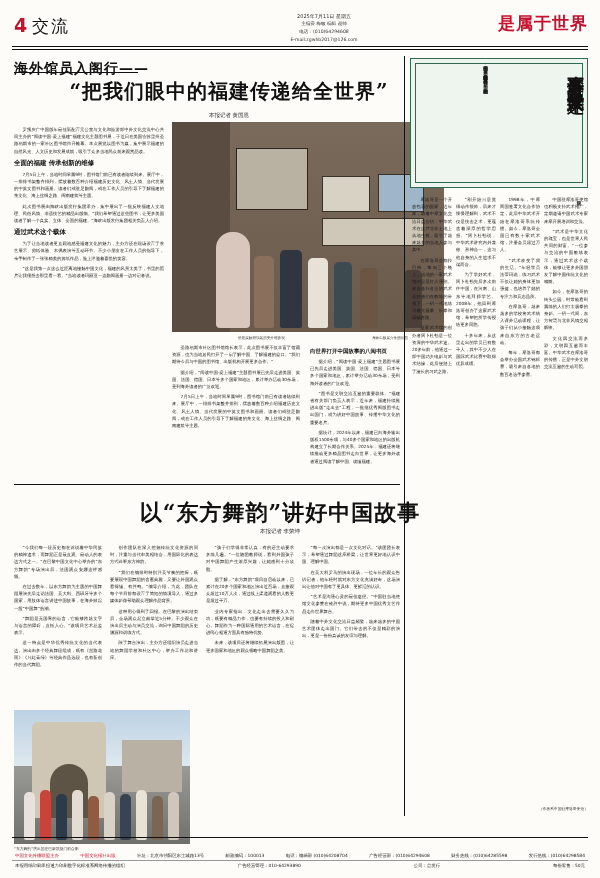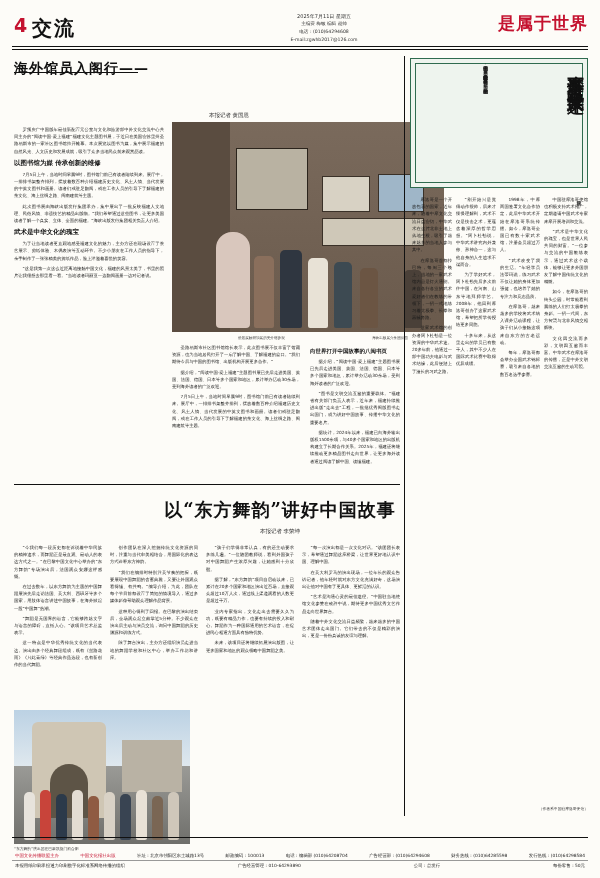--- a/index.html
+++ b/index.html
@@ -4,21 +4,21 @@
 <style>
   html,body{margin:0;padding:0;background:#c9c9c9;}
   body{font-family:"Liberation Sans","DejaVu Sans",sans-serif;}
   .page{
     width:600px;height:878px;background:#fdfcf8;position:relative;overflow:hidden;
     box-sizing:border-box;
   }
   
   .masthead{position:absolute;left:0;top:0;width:600px;height:48px;}
   .mast-pagenum{position:absolute;left:14px;top:14px;font-size:19px;color:#c4122f;font-weight:bold;font-family:"DejaVu Sans",sans-serif;}
-  .mast-section{position:absolute;left:32px;top:15px;font-size:20px;color:#111;font-weight:bold;letter-spacing:2px;font-family:"DejaVu Sans",sans-serif;}
+  .mast-section{position:absolute;left:32px;top:15px;font-size:17px;color:#111;font-weight:normal;letter-spacing:2px;font-family:"DejaVu Sans",sans-serif;}
   .mast-meta{position:absolute;left:224px;top:12px;width:200px;text-align:center;font-size:4.6px;color:#333;line-height:8px;font-family:"DejaVu Sans",sans-serif;}
   .mast-meta .l1{font-size:5px;}
   .mast-logo{position:absolute;right:12px;top:12px;font-size:17px;color:#c4122f;font-weight:bold;letter-spacing:1px;font-family:"DejaVu Sans",sans-serif;}
   .rule-top{position:absolute;left:12px;top:46px;width:576px;height:1px;background:#111;}
   .rule-top2{position:absolute;left:12px;top:48.5px;width:576px;height:0.5px;background:#111;}
 
   
   .vtext{writing-mode:vertical-rl;text-orientation:upright;}
   .headline{font-family:"DejaVu Serif","Liberation Serif",serif;font-weight:bold;color:#111;}
   .byline{font-size:5.5px;color:#333;text-align:center;font-family:"DejaVu Sans",sans-serif;}
@@ -35,21 +35,21 @@
   .s1-cap1{position:absolute;left:238px;top:336px;font-size:3.6px;color:#444;}
   .s1-cap2{position:absolute;left:372px;top:336px;font-size:3.6px;color:#444;}
 
   .col{position:absolute;}
   .col .body p{margin:0 0 3px;text-indent:8.6px;}
 
   
   .hrule{position:absolute;background:#111;height:1px;}
 
   
-  .s2-head{position:absolute;left:60px;top:498px;width:440px;text-align:center;font-size:18px;letter-spacing:1px;}
+  .s2-head{position:absolute;left:60px;top:498px;width:440px;text-align:center;font-size:22px;letter-spacing:1px;}
   .s2-byline{position:absolute;left:60px;top:528px;width:440px;}
   .s2-photo{position:absolute;left:14px;top:710px;width:176px;height:134px;overflow:hidden;background:#7d8fa3;}
 
   
   .feat-box{position:absolute;left:410px;top:58px;width:178px;height:130px;border:1px solid #2f6b4f;box-sizing:border-box;background:#eef4ee;}
   .feat-box .inner{position:absolute;left:4px;top:4px;right:4px;bottom:4px;border:0.5px solid #2f6b4f;}
   .feat-vtxt{position:absolute;left:412px;top:62px;height:122px;width:78px;font-size:4.6px;line-height:9px;color:#1a1a1a;font-family:"DejaVu Sans",sans-serif;}
   .feat-title{position:absolute;right:12px;top:62px;height:150px;font-size:17px;font-weight:bold;color:#111;font-family:"DejaVu Serif","Liberation Serif",serif;letter-spacing:2px;}
   .feat-author{position:absolute;right:18px;top:196px;font-size:5px;color:#333;font-family:"DejaVu Sans",sans-serif;}
 
@@ -86,20 +86,21 @@
       <div>电话：(010)64294608</div>
       <div>E-mail:zgwhb2017@126.com</div>
     </div>
     <div class="mast-logo">是属于世界</div>
   </div>
   <div class="rule-top"></div>
   <div class="rule-top2"></div>
 
   <div class="s1-kicker">海外馆员入阁行——</div>
   <div class="s1-kicker-line"></div>
+  <div class="s1-head headline">“把我们眼中的福建传递给全世界”</div>
   <div class="s1-byline byline">本报记者  黄国恩</div>
 
   <div class="s1-photo">
     <div class="ph-wall"></div>
     <div class="ph-frame" style="left:150px;top:54px;width:46px;height:34px;"></div>
     <div class="ph-frame" style="left:206px;top:52px;width:44px;height:36px;background:#9fb6c8;"></div>
     <div class="ph-frame" style="left:150px;top:96px;width:100px;height:26px;background:#cfc8b8;"></div>
     <div class="ph-frame" style="left:64px;top:26px;width:70px;height:60px;background:#b9b2a2;border-color:#2b241c;"></div>
     <div style="position:absolute;left:0;top:0;width:58px;height:210px;background:#5a4c40;"></div>
     <div class="ph-crowd">
@@ -112,26 +113,26 @@
       <i style="left:232px;background:#4a4038;height:58px;width:18px;"></i>
     </div>
   </div>
   <div class="s1-cap1 caption">侨居展触研加展的美分馆参观</div>
   <div class="s1-cap2 caption">海峡出版展介集团供图</div>
 
   <div class="col" style="left:14px;top:126px;width:150px;">
     <div class="body">
       <p>罗预庆广中国版年最佳新配置元公室与文化和旅游部中外文化交流中心共同主办的“阅读中国·爱上福建”福建文化主题图书展，于近日在美国密苏里州圣路易斯市的一家社区图书馆拉开帷幕。本次展览以图书为媒，集中展示福建的自然风光、人文历史和发展成就，吸引了众多当地民众前来观赏品读。</p>
     </div>
-    <div class="subhead">以图书馆为媒 传承创新的维修</div>
+    <div class="subhead">全面的福建 传承创新的维修</div>
     <div class="body">
       <p>7月5日上午，当地时间早晨9时，图书馆门前已有读者陆续到来。展厅中，一排排书架整齐排列，摆放着数百种介绍福建历史文化、风土人情、当代发展的中英文图书和画册。读者们或驻足翻阅，或在工作人员的引导下了解福建的茶文化、海上丝绸之路、闽南建筑等主题。</p>
       <p>此次图书展由海峡出版发行集团承办，集中展出了一批反映福建人文地理、民俗风情、非遗技艺的精品出版物。“我们希望通过这些图书，让更多美国读者了解一个真实、立体、全面的福建。”海峡出版发行集团相关负责人介绍。</p>
     </div>
-    <div class="subhead">武术是中华文化的瑰宝</div>
+    <div class="subhead">通过武术这个载体</div>
     <div class="body">
       <p>为了让当地读者更直观地感受福建文化的魅力，主办方还在现场设置了茶艺展示、剪纸体验、木偶表演等互动环节。不少小朋友在工作人员的指导下，亲手制作了一张张精美的剪纸作品，脸上洋溢着喜悦的笑容。</p>
       <p>“这是我第一次这么近距离地接触中国文化，福建的风景太美了，书里的照片让我很想去那里看一看。”当地读者玛丽亚一边翻阅画册一边对记者说。</p>
     </div>
   </div>
 
   <div class="col" style="left:172px;top:344px;width:128px;">
     <div class="body">
       <p>圣路易斯市社区图书馆馆长表示，此次图书展不仅丰富了馆藏资源，也为当地居民打开了一扇了解中国、了解福建的窗口。“我们期待今后与中国的图书馆、出版机构开展更多合作。”</p>
       <p>据介绍，“阅读中国·爱上福建”主题图书展已先后走进美国、英国、法国、德国、日本等多个国家和地区，累计举办活动30余场，受到海外读者的广泛欢迎。</p>

